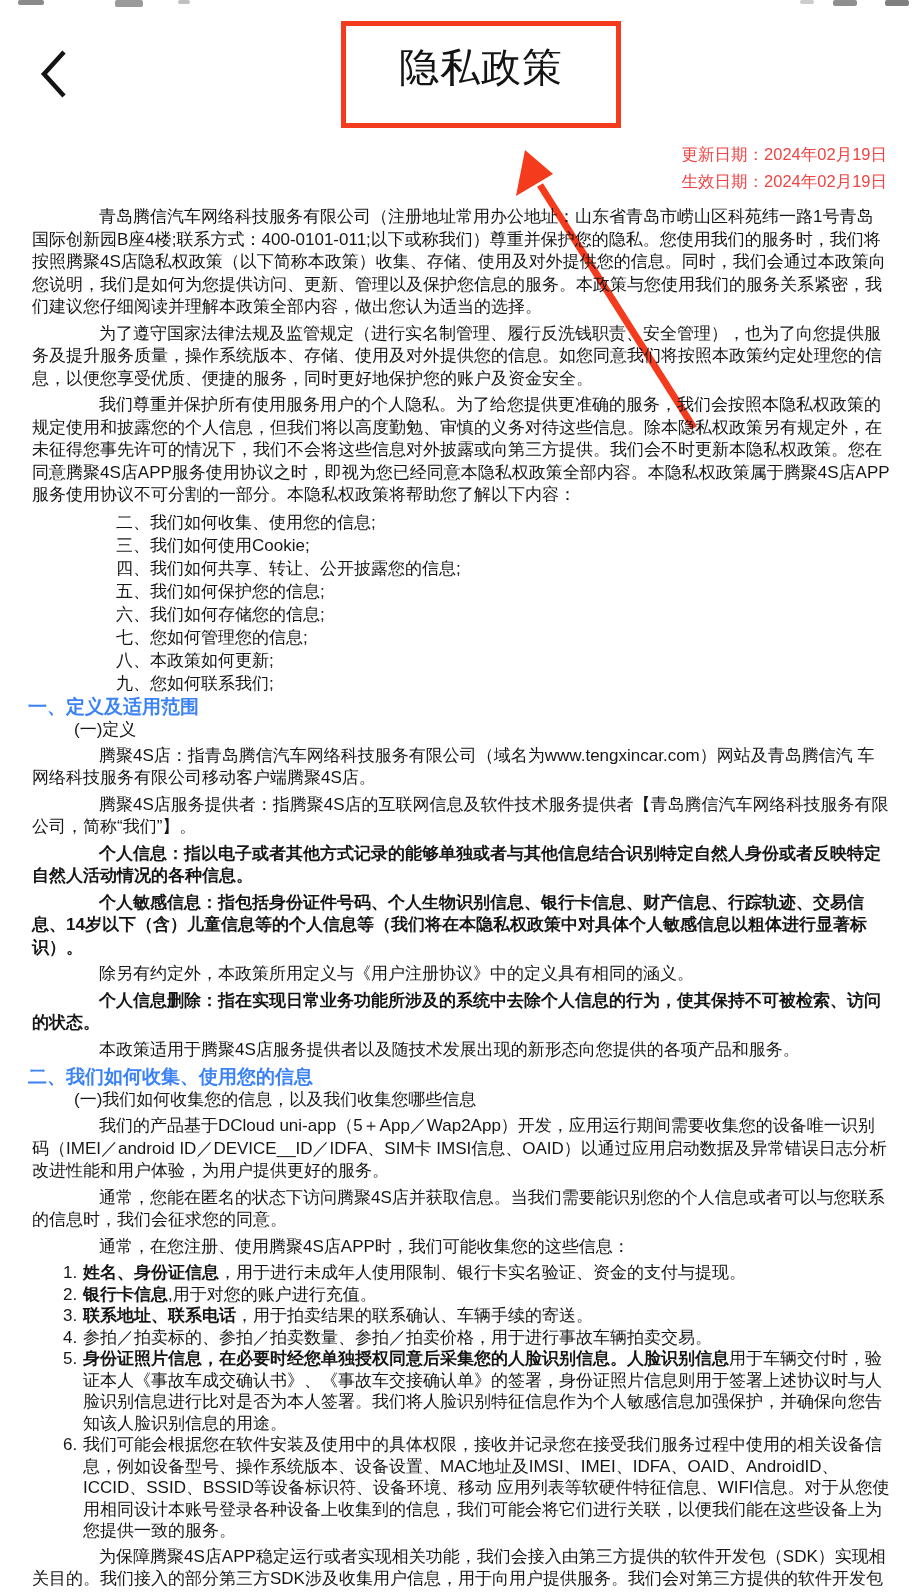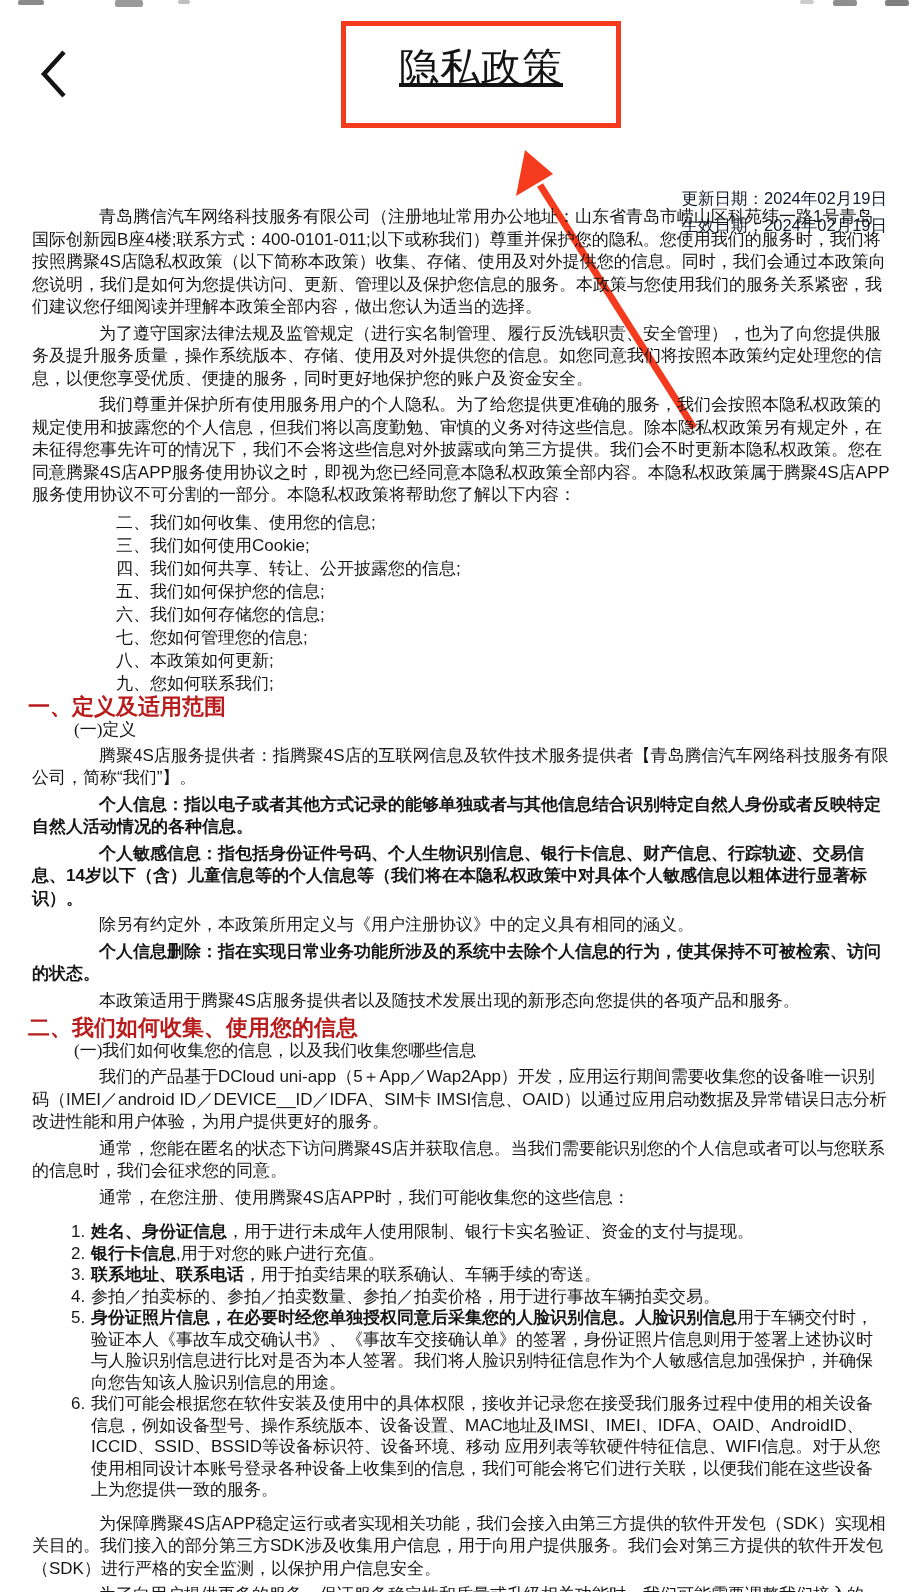--- a/index.html
+++ b/index.html
@@ -10,36 +10,36 @@
   }
   
   .frag{position:absolute;top:0;border-radius:2px;}
   
   .back{position:absolute;left:38px;top:46px;width:34px;height:56px;cursor:pointer;}
   
   .ann-box{position:absolute;left:341px;top:21px;width:280px;height:107px;
     border:5px solid #f43b1d;box-sizing:border-box;pointer-events:none;}
   
   .title{position:absolute;left:341px;top:40px;width:280px;text-align:center;
-    font-size:40px;color:#141414;letter-spacing:1px;text-decoration:underline;}
+    font-size:40px;color:#141414;letter-spacing:1px;}
   
   .ann-arrow{position:absolute;left:0;top:0;pointer-events:none;}
   
   .dates{position:absolute;right:33px;top:141px;text-align:center;
-    font-size:16.5px;line-height:27px;color:#0f172a;margin-top:44px;}
+    font-size:16.5px;line-height:27px;color:#ef4444;}
   
   .doc{position:absolute;left:28px;top:202px;width:866px;
     font-size:17px;line-height:22.5px;color:#161616;}
   .doc p{margin:4px;}
   .ind{text-indent:67px;}
   .bold{font-weight:bold;}
   .toc div{padding-left:88px;line-height:23px;}
-  h2{margin:0;font-size:22px;line-height:23px;font-weight:bold;color:#b91c1c;}
-  .sub{padding-left:46px;line-height:23px;font-family:Liberation Serif, serif;}
-  ol{margin:12px;padding-left:50px;}
+  h2{margin:0;font-size:19px;line-height:23px;font-weight:bold;color:#3b82f6;}
+  .sub{padding-left:46px;line-height:23px;}
+  ol{margin:4px;padding-left:50px;}
   ol li{line-height:21.5px;padding-left:1px;}
 </style>
 </head>
 <body>
 
 <div class="frag" style="left:18px;width:26px;height:5px;background:#8a8a8a;"></div>
 <div class="frag" style="left:115px;width:28px;height:7px;background:#9a9a9a;"></div>
 <div class="frag" style="left:178px;width:12px;height:4px;background:#c0c0c0;"></div>
 <div class="frag" style="left:800px;width:14px;height:4px;background:#cccccc;"></div>
 <div class="frag" style="left:833px;width:24px;height:6px;background:#8f8f8f;"></div>
@@ -77,20 +77,21 @@
     <div>四、我们如何共享、转让、公开披露您的信息;</div>
     <div>五、我们如何保护您的信息;</div>
     <div>六、我们如何存储您的信息;</div>
     <div>七、您如何管理您的信息;</div>
     <div>八、本政策如何更新;</div>
     <div>九、您如何联系我们;</div>
   </div>
 
   <h2>一、定义及适用范围</h2>
   <div class="sub">(一)定义</div>
+  <p class="ind">腾聚4S店：指青岛腾信汽车网络科技服务有限公司（域名为www.tengxincar.com）网站及青岛腾信汽 车网络科技服务有限公司移动客户端腾聚4S店。</p>
   <p class="ind">腾聚4S店服务提供者：指腾聚4S店的互联网信息及软件技术服务提供者【青岛腾信汽车网络科技服务有限公司，简称“我们”】。</p>
   <p class="ind bold">个人信息：指以电子或者其他方式记录的能够单独或者与其他信息结合识别特定自然人身份或者反映特定自然人活动情况的各种信息。</p>
   <p class="ind bold">个人敏感信息：指包括身份证件号码、个人生物识别信息、银行卡信息、财产信息、行踪轨迹、交易信息、14岁以下（含）儿童信息等的个人信息等（我们将在本隐私权政策中对具体个人敏感信息以粗体进行显著标识）。</p>
   <p class="ind">除另有约定外，本政策所用定义与《用户注册协议》中的定义具有相同的涵义。</p>
   <p class="ind bold">个人信息删除：指在实现日常业务功能所涉及的系统中去除个人信息的行为，使其保持不可被检索、访问的状态。</p>
   <p class="ind">本政策适用于腾聚4S店服务提供者以及随技术发展出现的新形态向您提供的各项产品和服务。</p>
 
   <h2>二、我们如何收集、使用您的信息</h2>
   <div class="sub">(一)我们如何收集您的信息，以及我们收集您哪些信息</div>
   <p class="ind">我们的产品基于DCloud uni-app（5＋App／Wap2App）开发，应用运行期间需要收集您的设备唯一识别码（IMEI／android ID／DEVICE__ID／IDFA、SIM卡 IMSI信息、OAID）以通过应用启动数据及异常错误日志分析改进性能和用户体验，为用户提供更好的服务。</p>

